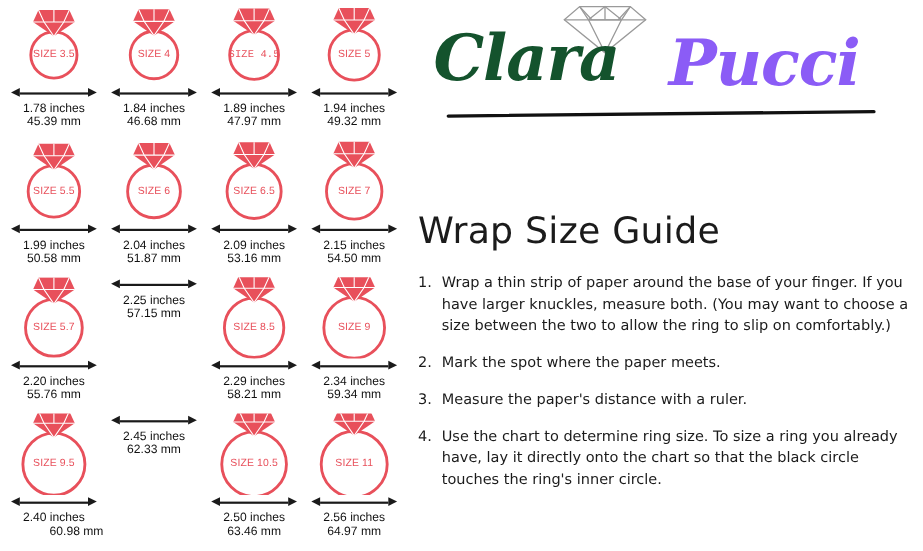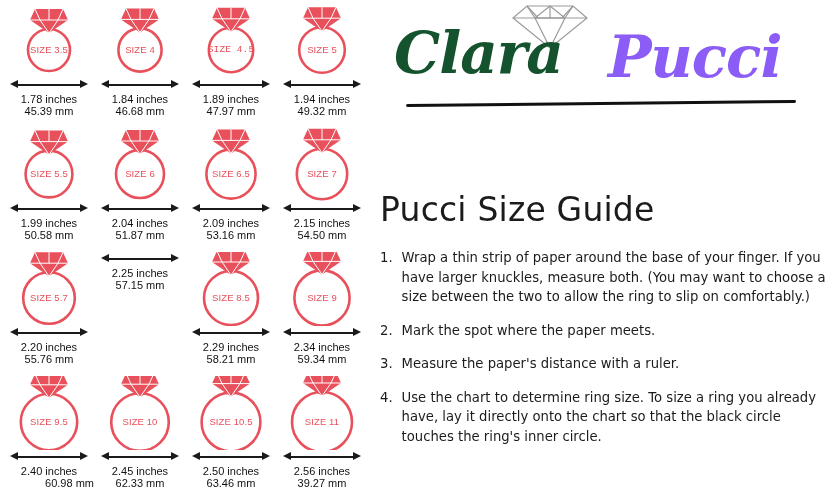--- a/index.html
+++ b/index.html
@@ -457,33 +457,20 @@
         </div>
         <div class="arrow-row">
           <span class="arrow-head left"></span>
           <span class="arrow-line"></span>
           <span class="arrow-head right"></span>
         </div>
         <div class="meas">2.40 inches</div>
         <div class="meas" style="margin-top: 0px; text-align: right;">60.98 mm</div>
       </div>
       <div class="ring-cell">
-        <div class="ring-art">
-          <svg width="90" height="74" viewBox="0 0 90 74">
-            <circle cx="45" cy="46" r="28.8" fill="none" stroke="#e8505b" stroke-width="2.6"></circle>
-            <g>
-              <path d="M26 8.2 L45 21.2 L64 8.2 L59 -2.8000000000000007 L31 -2.8000000000000007 Z" fill="#e8505b"></path>
-              <path d="M26 8.2 L64 8.2" fill="none" stroke="#ffffff" stroke-width="1"></path>
-              <path d="M31 -2.8000000000000007 L36 8.2 L45 21.2" fill="none" stroke="#ffffff" stroke-width="1"></path>
-              <path d="M59 -2.8000000000000007 L54 8.2 L45 21.2" fill="none" stroke="#ffffff" stroke-width="1"></path>
-              <path d="M45 -2.8000000000000007 L45 8.2" fill="none" stroke="#ffffff" stroke-width="1"></path>
-            </g>
-          </svg>
-          <div class="size-label" style="top: 40px;">SIZE 10</div>
-        </div>
         <div class="arrow-row">
           <span class="arrow-head left"></span>
           <span class="arrow-line"></span>
           <span class="arrow-head right"></span>
         </div>
         <div class="meas">2.45 inches</div>
         <div class="meas" style="margin-top: 0px;">62.33 mm</div>
       </div>
       <div class="ring-cell">
         <div class="ring-art">
@@ -520,21 +507,21 @@
             </g>
           </svg>
           <div class="size-label" style="top: 40px;">SIZE 11</div>
         </div>
         <div class="arrow-row">
           <span class="arrow-head left"></span>
           <span class="arrow-line"></span>
           <span class="arrow-head right"></span>
         </div>
         <div class="meas">2.56 inches</div>
-        <div class="meas" style="margin-top: 0px;">39.27 mm</div>
+        <div class="meas" style="margin-top: 0px;">64.97 mm</div>
       </div>
     </div>
 
   <div id="right-panel">
 
     <div id="logo-area">
       <div id="logo-diamond">
         <svg width="78" height="46" viewBox="0 0 78 46">
           <g fill="none" stroke="#9a9a9a" stroke-width="1.2">
             <path d="M2 14 L39 44 L76 14 L62 2 L16 2 Z"></path>
@@ -548,21 +535,21 @@
           </g>
         </svg>
       </div>
       <div id="logo-text">
         <span id="logo-clara" class="script">Clara</span>
         <span id="logo-pucci" class="script">Pucci</span>
         <div id="logo-underline"></div>
       </div>
     </div>
 
-    <div id="guide-title">Pucci Size Guide</div>
+    <div id="guide-title">Wrap Size Guide</div>
 
     <div id="steps">
         <div class="step">
           <span class="step-num">1.</span>
           <span class="step-text">Wrap a thin strip of paper around the base of your finger. If you have larger knuckles, measure both. (You may want to choose a size between the two to allow the ring to slip on comfortably.)</span>
         </div>
         <div class="step">
           <span class="step-num">2.</span>
           <span class="step-text">Mark the spot where the paper meets.</span>
         </div>

